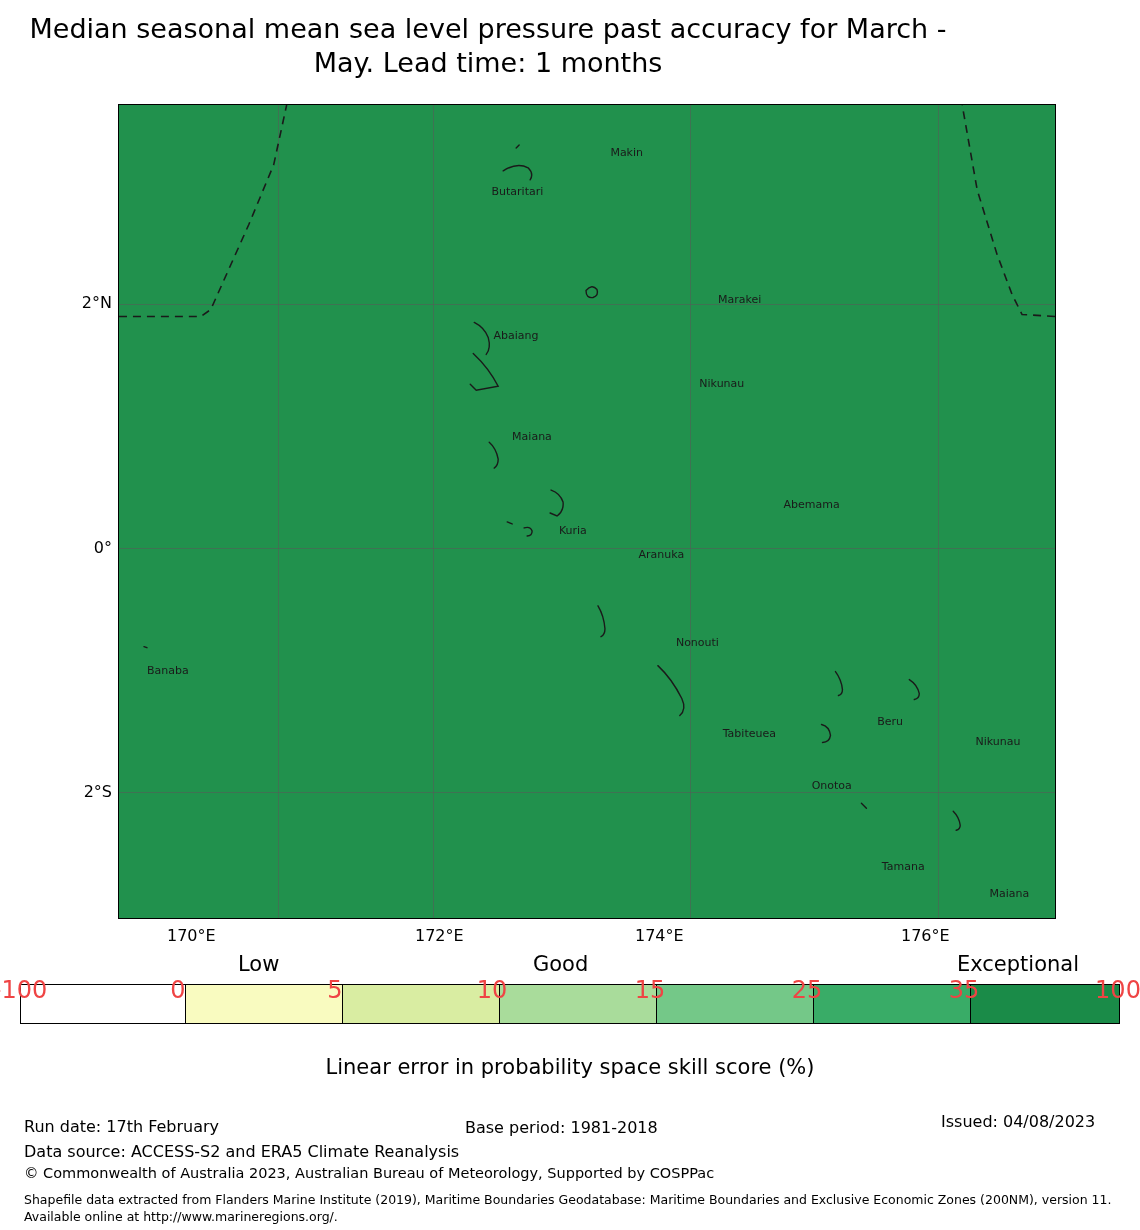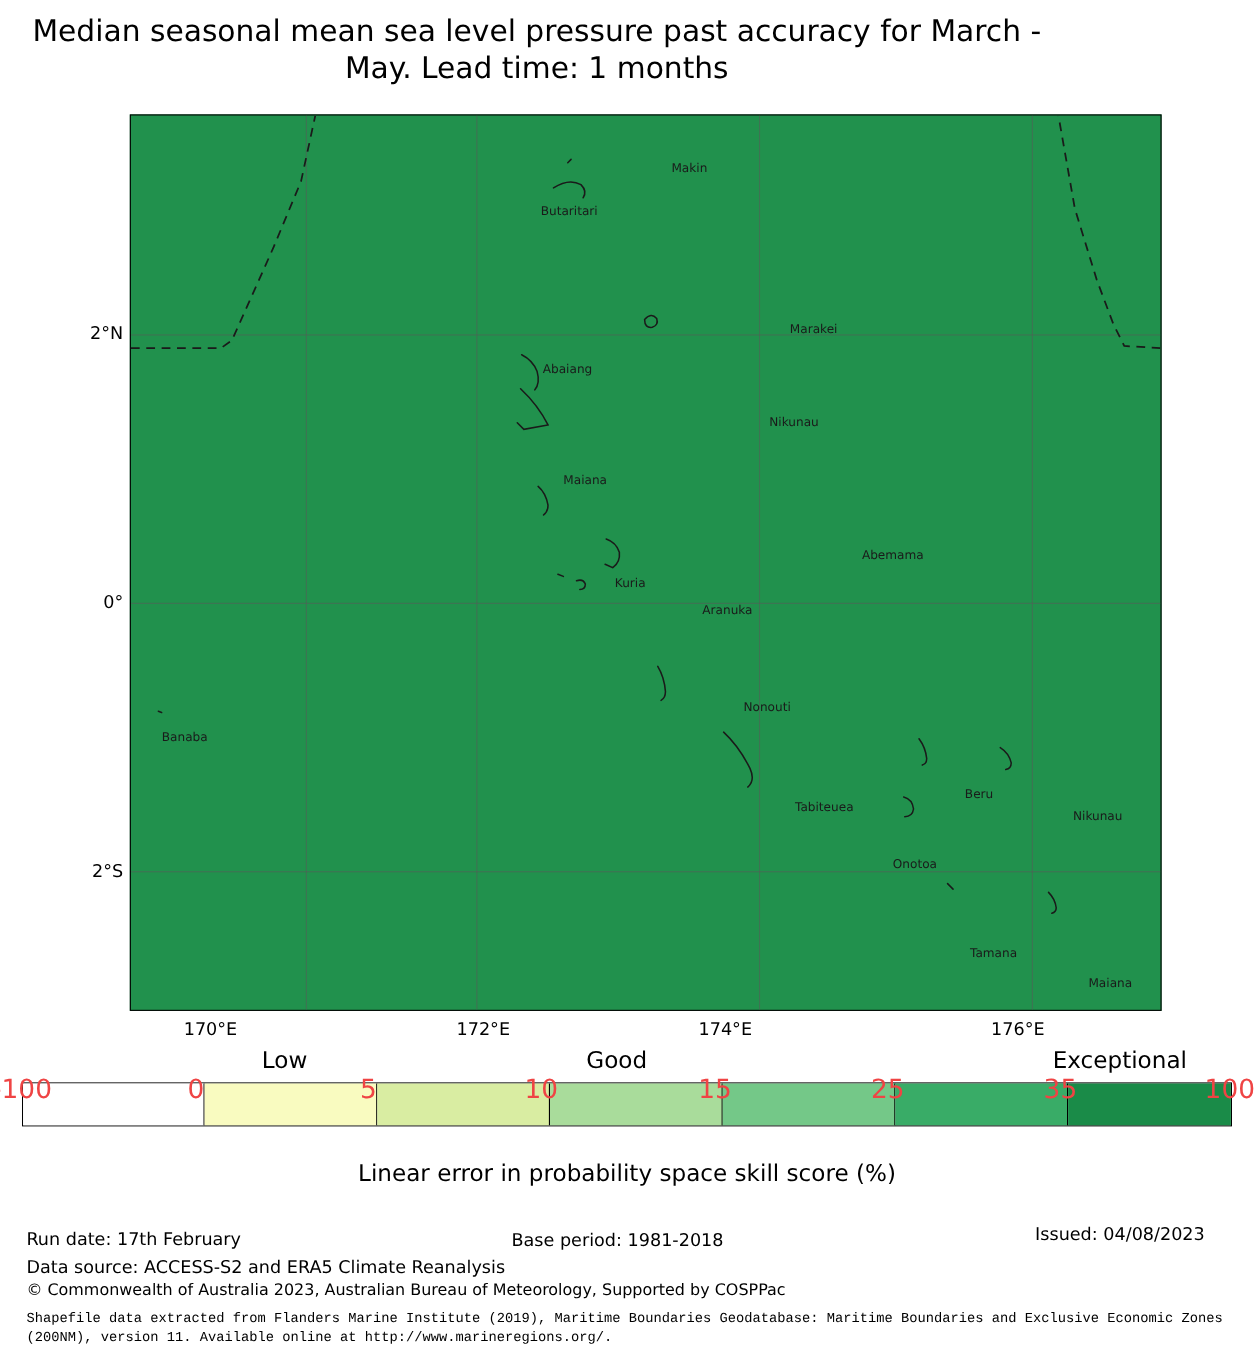--- a/index.html
+++ b/index.html
@@ -109,21 +109,20 @@
     position: absolute;
     font-size: 16px;
     color: #000;
     white-space: nowrap;
   }
   .footer-small {
     position: absolute;
     font-size: 12.5px;
     color: #000;
     line-height: 17px;
-    font-family: Liberation Mono, monospace;
   }
 </style>
 </head>
 <body>
 
 <div class="title">Median seasonal mean sea level pressure past accuracy for March - May. Lead time: 1 months</div>
 
 <div class="map-frame">
 
   <div class="grid-v" style="left:17.0%"></div>

